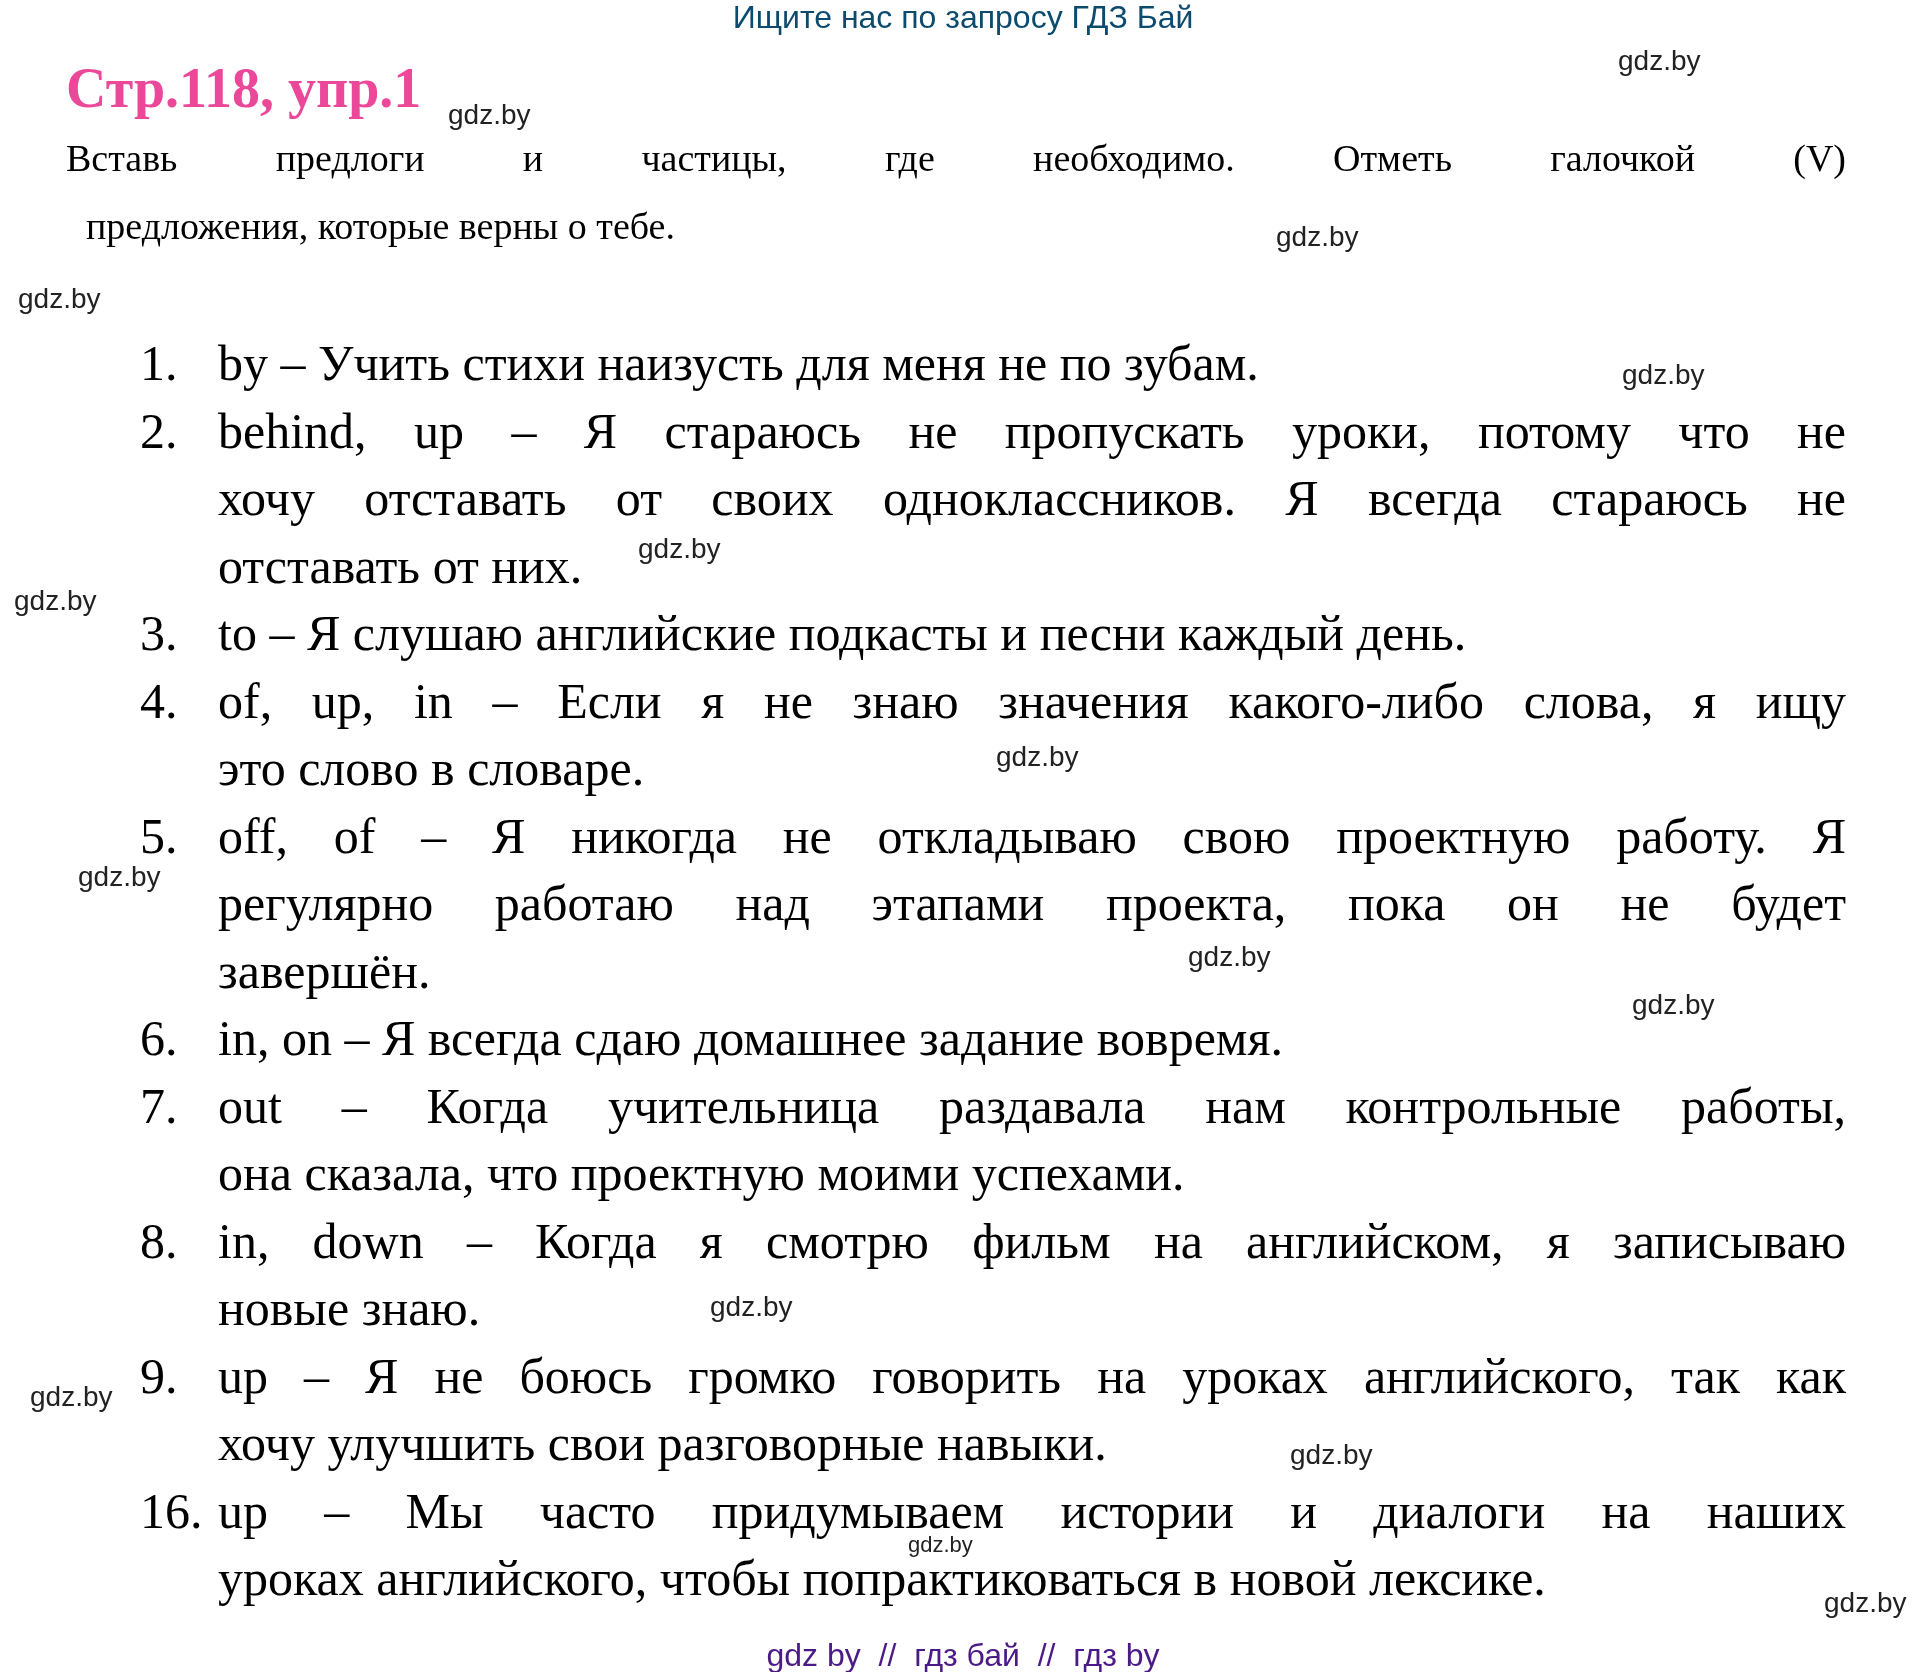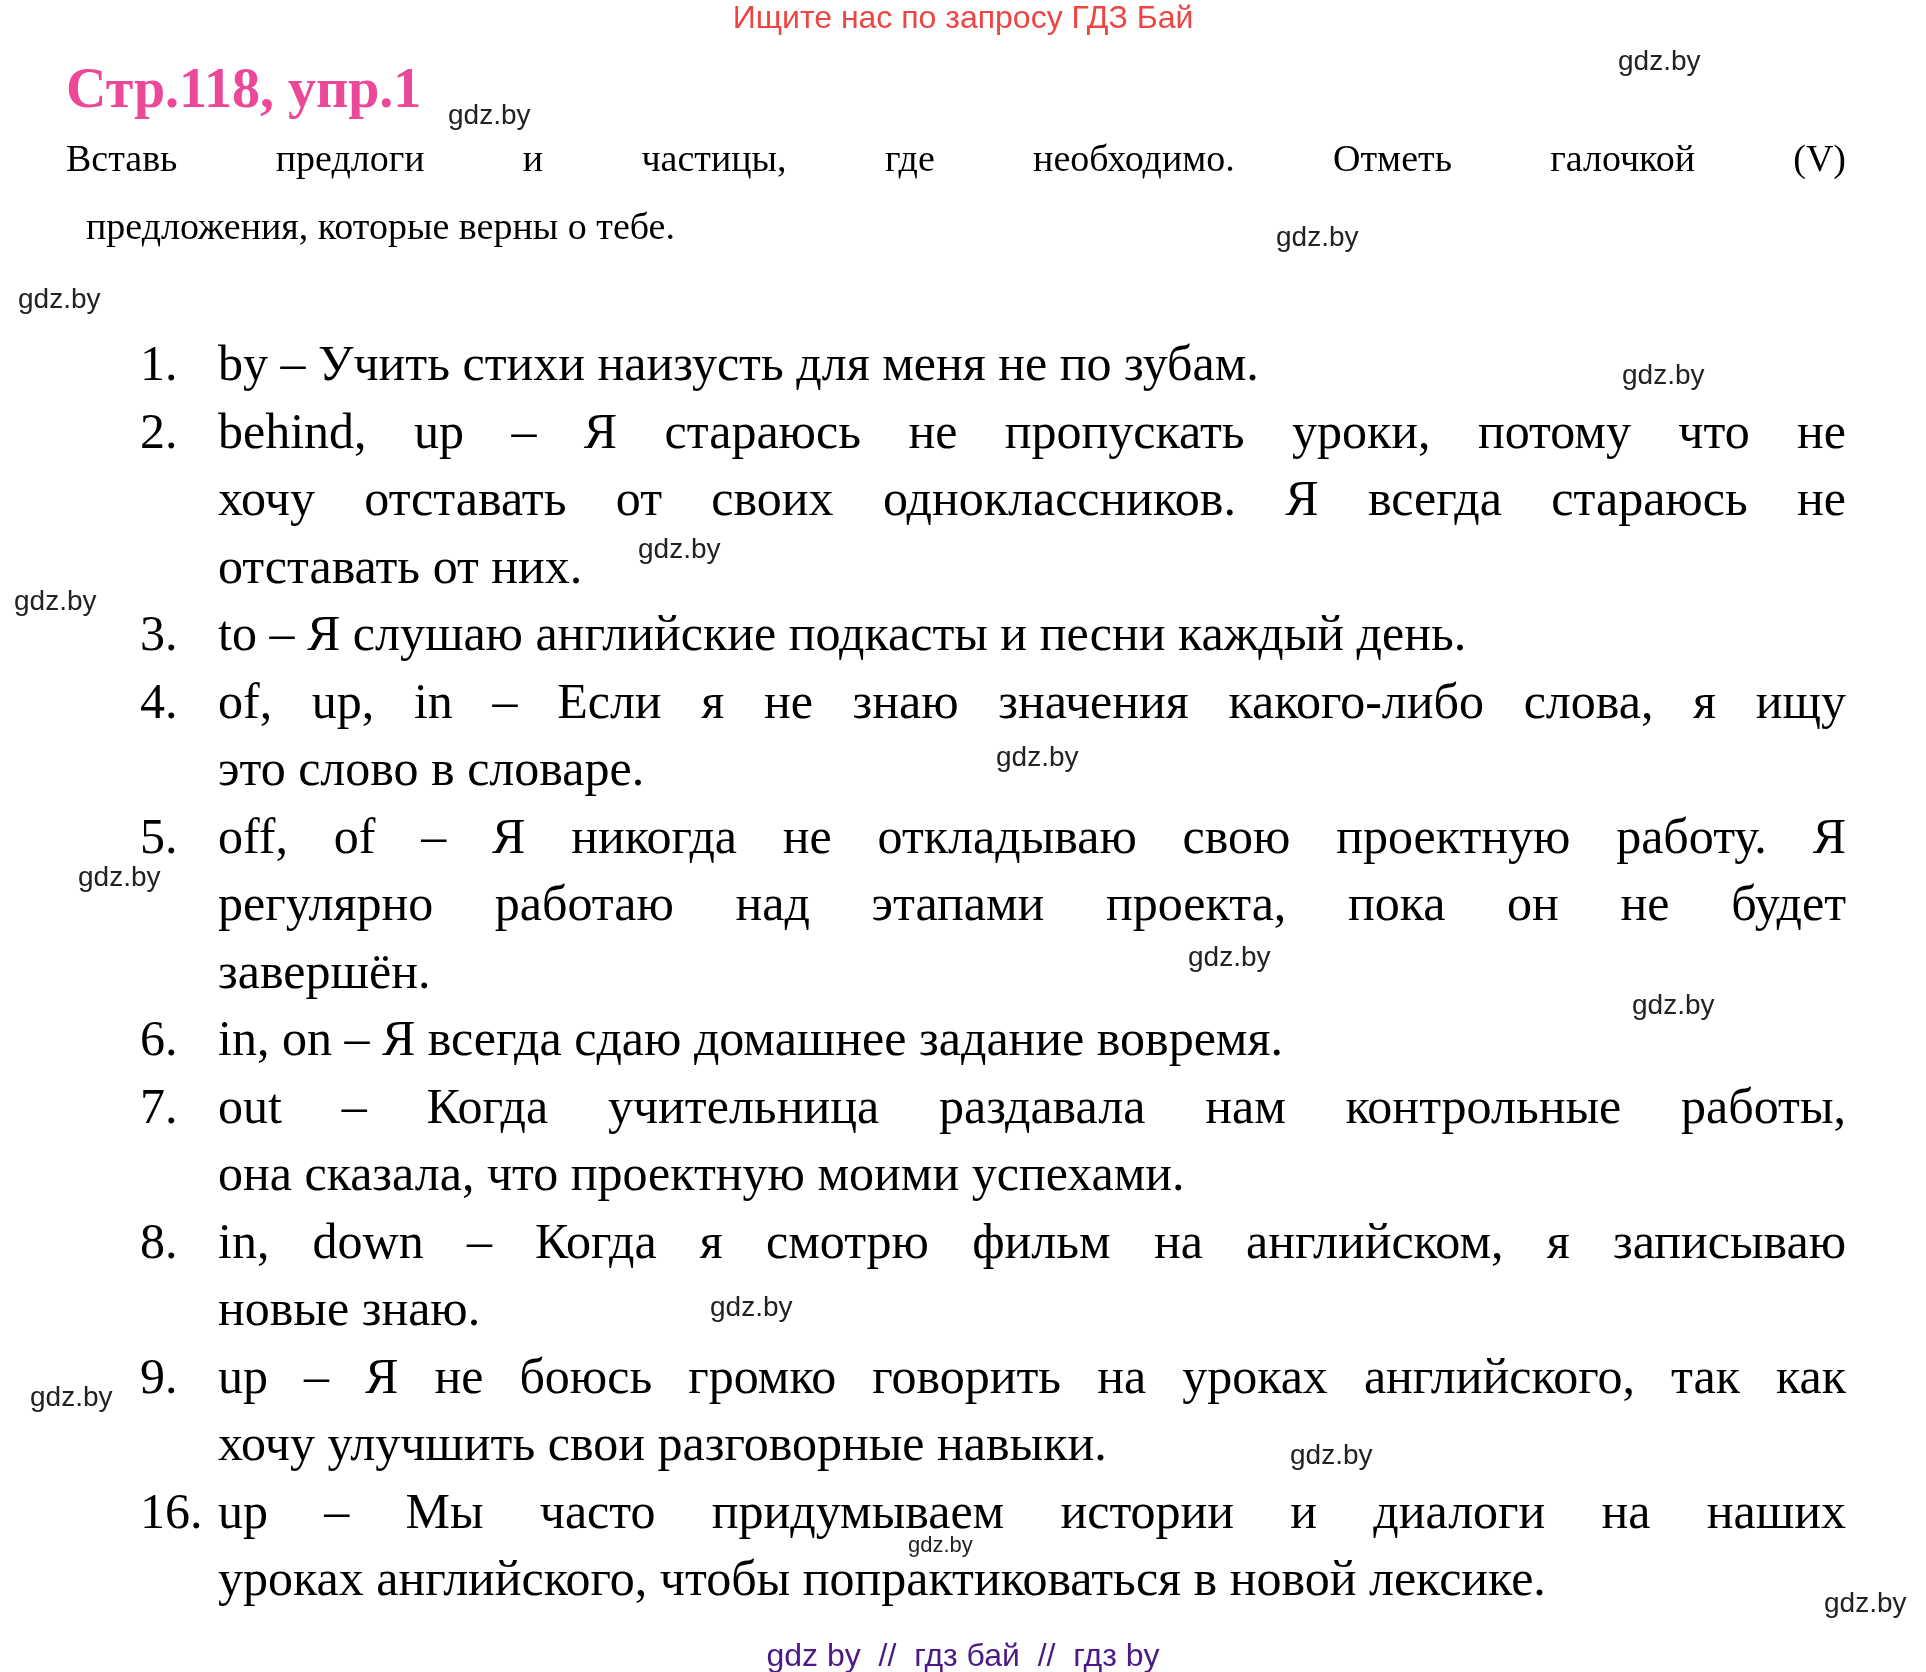--- a/index.html
+++ b/index.html
@@ -1,20 +1,20 @@
 <!DOCTYPE html>
 <html><head>
   <meta charset="utf-8">
   <style>
     html, body { margin: 0; padding: 0; background: #ffffff; }
     body { width: 1926px; height: 1672px; position: relative; overflow: hidden; }
     .top-banner {
       position: absolute; left: 0; top: 0; width: 1926px; text-align: center;
       font-family: "Liberation Sans", sans-serif; font-size: 32px; line-height: 34px;
-      color: #ef4444;
+      color: #0c4a6e;
     }
     .title {
       position: absolute; left: 66px; top: 52px;
       font-family: "Liberation Serif", serif; font-weight: bold; font-size: 56px; line-height: 72px;
       color: #ec4899;
     }
     .instr {
       position: absolute; left: 66px; top: 124px; width: 1780px;
       font-family: Liberation Serif, serif; font-size: 38px; line-height: 68px; color: #000;
       text-align: justify; text-align-last: left;

